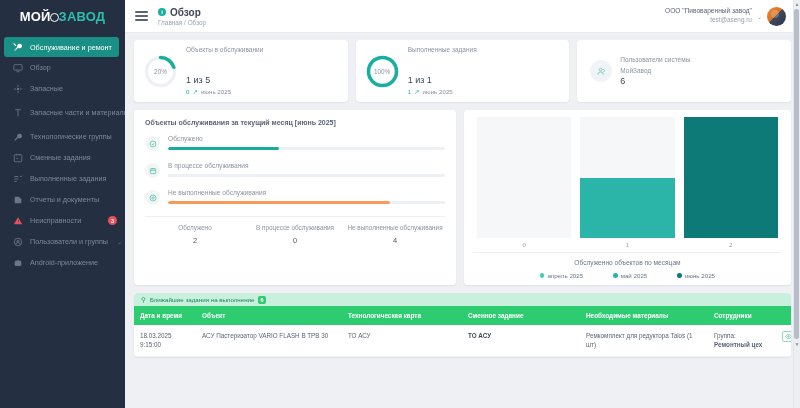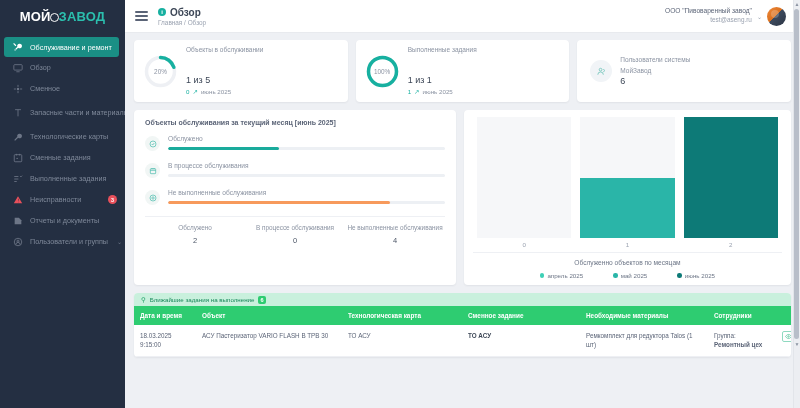--- a/index.html
+++ b/index.html
@@ -234,39 +234,39 @@
       <div class="nav-item">
         <span class="ico">
             <svg viewBox="0 0 24 24" fill="currentColor">
               <circle cx="12" cy="12" r="3"></circle>
               <rect x="11" y="2" width="2" height="5"></rect>
               <rect x="11" y="17" width="2" height="5"></rect>
               <rect x="2" y="11" width="5" height="2"></rect>
               <rect x="17" y="11" width="5" height="2"></rect>
             </svg>
           </span>
-        <span class="lbl">Сменное</span>
+        <span class="lbl">Запасные</span>
       </div>
 
       <div class="nav-item two-line">
         <span class="ico">
             <svg viewBox="0 0 24 24" fill="none" stroke="currentColor" stroke-width="2">
               <path d="M5 4h14M12 4v16"></path>
             </svg>
           </span>
         <span class="lbl">Запасные части и материалы</span>
       </div>
 
       <div class="nav-item">
         <span class="ico">
             <svg viewBox="0 0 24 24" fill="currentColor">
               <path d="M15.5 4a5.5 5.5 0 00-5.1 7.6L3 19l2 2 7.4-7.4A5.5 5.5 0 1015.5 4z"></path>
             </svg>
           </span>
-        <span class="lbl">Технологические карты</span>
+        <span class="lbl">Технологические группы</span>
       </div>
 
       <div class="nav-item">
         <span class="ico">
             <svg viewBox="0 0 24 24" fill="none" stroke="currentColor" stroke-width="2">
               <rect x="3" y="4" width="18" height="17" rx="2"></rect>
               <path d="M8 2v4M16 2v4M8 13h4"></path>
             </svg>
           </span>
         <span class="lbl">Сменные задания</span>
@@ -275,52 +275,60 @@
 
       <div class="nav-item">
         <span class="ico">
             <svg viewBox="0 0 24 24" fill="none" stroke="currentColor" stroke-width="2">
               <path d="M3 6h10M3 12h10M3 18h6M17 5l2 2 3-3"></path>
             </svg>
           </span>
         <span class="lbl">Выполненные задания</span>
       </div>
 
+      <div class="nav-item">
+        <span class="ico">
+            <svg viewBox="0 0 24 24" fill="currentColor">
+              <path d="M4 4h10l6 6v10H4z"></path>
+            </svg>
+          </span>
+        <span class="lbl">Отчеты и документы</span>
+      </div>
+
       <div class="nav-item alert">
         <span class="ico">
             <svg viewBox="0 0 24 24" fill="currentColor">
               <path d="M12 3L2 20h20L12 3zm0 6h1.2v5H12zm0 7h1.2v1.6H12z"></path>
             </svg>
           </span>
         <span class="lbl">Неисправности</span>
         <span class="badge red">3</span>
-      </div>
-
-      <div class="nav-item">
-        <span class="ico">
-            <svg viewBox="0 0 24 24" fill="currentColor">
-              <path d="M4 4h10l6 6v10H4z"></path>
-            </svg>
-          </span>
-        <span class="lbl">Отчеты и документы</span>
       </div>
 
       <div class="nav-item">
         <span class="ico">
             <svg viewBox="0 0 24 24" fill="none" stroke="currentColor" stroke-width="2">
               <circle cx="12" cy="12" r="9"></circle>
               <circle cx="12" cy="10" r="2.5"></circle>
               <path d="M7 18a5 5 0 0110 0"></path>
             </svg>
           </span>
         <span class="lbl">Пользователи и группы</span>
         <span class="chev">⌄</span>
       </div>
 
 
+      <div class="nav-item">
+        <span class="ico">
+            <svg viewBox="0 0 24 24" fill="currentColor">
+              <path d="M4 10h16v7a2 2 0 01-2 2H6a2 2 0 01-2-2v-7zm3-4l-1-2 1.6 2.4A8 8 0 0112 5.5a8 8 0 014.4 1L18 4l-1 2a6.6 6.6 0 013 4H4a6.6 6.6 0 013-4z"></path>
+            </svg>
+          </span>
+        <span class="lbl">Android-приложение</span>
+      </div>
 
 
     </nav>
   </aside>
 
   <div class="main">
 
     <header class="topbar">
       <div class="burger">
           <span></span>

